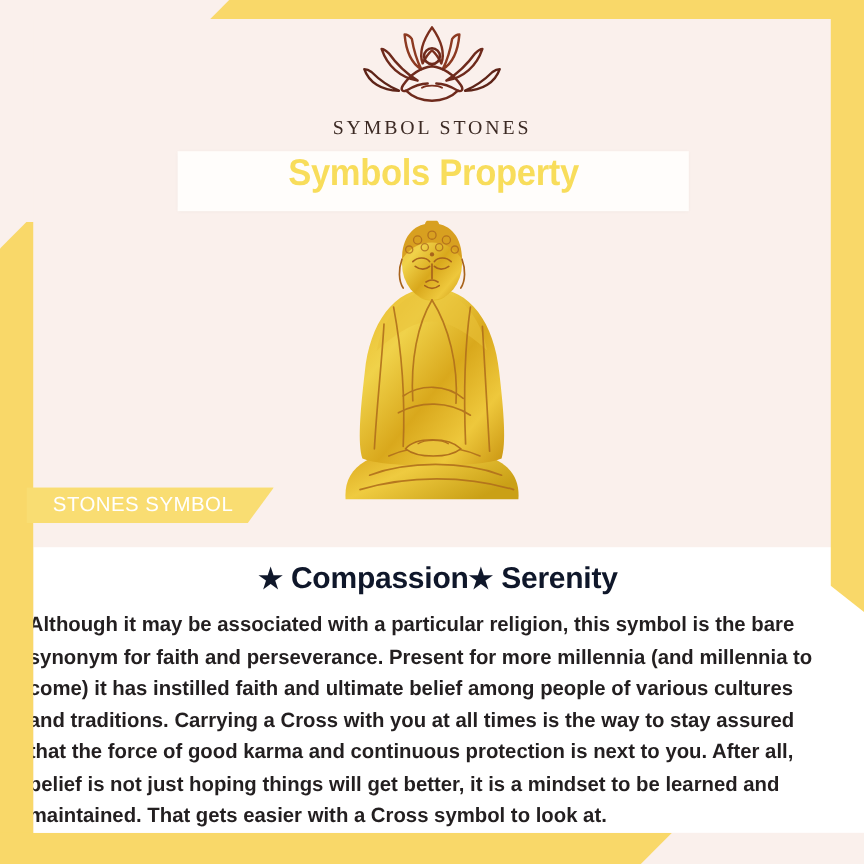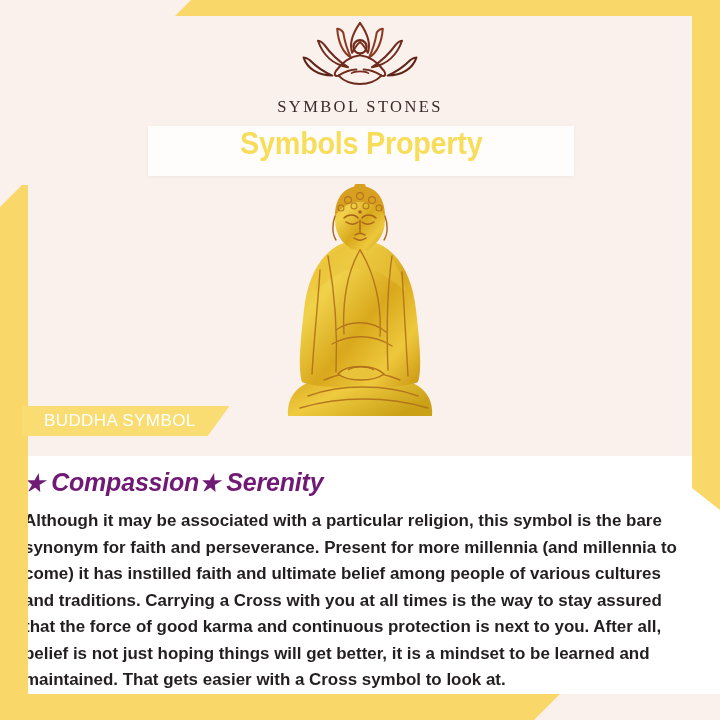--- a/index.html
+++ b/index.html
@@ -98,26 +98,25 @@
     font-family:"Liberation Sans", sans-serif;
   }
 
   
   .lower{
     position:absolute;left:28px;right:0px;top:456px;bottom:26px;
     background:#ffffff;
     z-index:2;
   }
   .heading{
-    text-align:left;
+    text-align:center;
     margin:12px 0 0 0;
-    font-size:25px;font-weight:bold;color:#701a75;
+    font-size:25px;font-weight:bold;color:#0f172a;
     letter-spacing:-0.2px;
     font-family:"Liberation Sans", sans-serif;
-    font-style:italic;
   }
   .heading .star{font-size:23px;}
   .body-copy{
     margin:10px 0 0 0;
     padding:0 6px 0 0;
     font-size:17.2px;
     line-height:26.5px;
     color:#231f20;
     font-weight:600;
     text-align:left;
@@ -240,21 +239,21 @@
       <path d="M62 196 C 84 186, 116 186, 138 196"></path>
       <path d="M46 212 C 78 200, 124 200, 156 212"></path>
       <path d="M38 224 C 78 212, 126 212, 166 224"></path>
     </g>
 
     <path d="M76 190 C 84 180, 112 180, 122 190 C 112 198, 86 198, 76 190 Z" fill="#e9c33a" stroke="#b1701c" stroke-width="1.3"></path>
     <path d="M86 186 C 92 182, 106 182, 112 186" fill="none" stroke="#b1701c" stroke-width="1.2"></path>
   </svg>
 
   <div class="symbol-tag">
-    <span>BUDDHA SYMBOL</span>
+    <span>STONES SYMBOL</span>
   </div>
 
   <div class="lower">
     <div class="lower-inner">
       <div class="heading">
         <span class="star">★</span><span> Compassion</span><span class="star">★</span><span> Serenity</span>
       </div>
       <p class="body-copy">Although it may be associated with a particular religion, this symbol is the bare synonym for faith and perseverance. Present for more millennia (and millennia to come) it has instilled faith and ultimate belief among people of various cultures and traditions. Carrying a Cross with you at all times is the way to stay assured that the force of good karma and continuous protection is next to you. After all, belief is not just hoping things will get better, it is a mindset to be learned and maintained. That gets easier with a Cross symbol to look at.</p>
     </div>
   </div>

